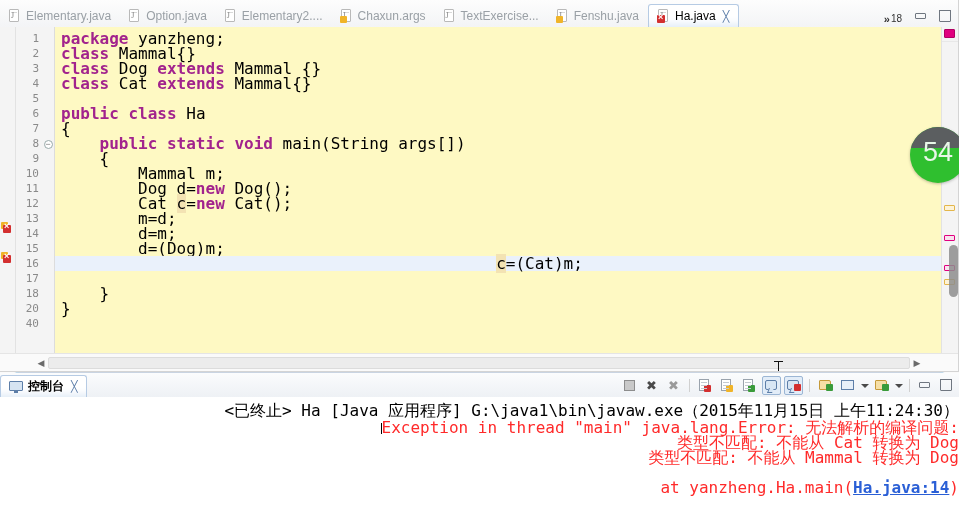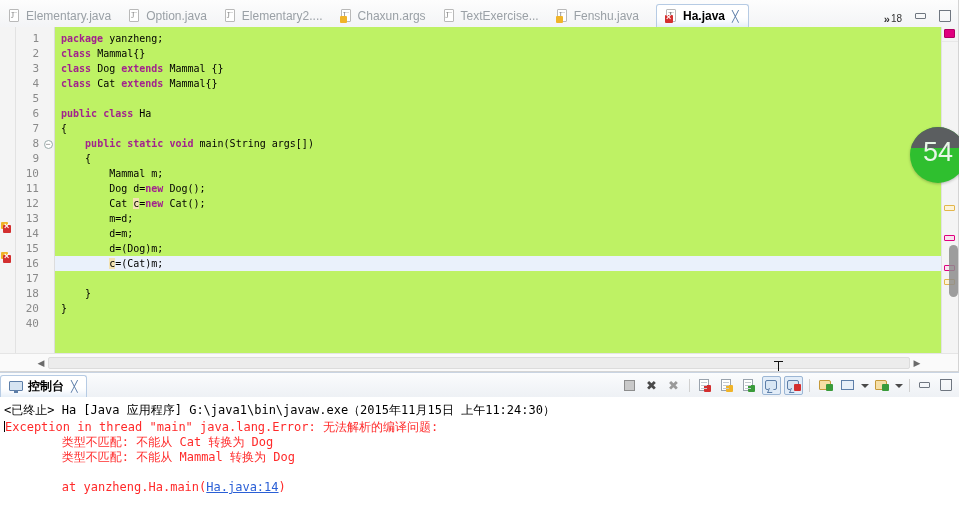--- a/index.html
+++ b/index.html
@@ -13,24 +13,24 @@
   
   .editor-part{position:relative;height:372px;background:#ffffff;
     border:1px solid #d4d4d4;border-top:none;border-left:none;box-sizing:border-box;}
 
   .tabbar{height:27px;background:linear-gradient(#fdfdfd,#f3f4f6);
     display:flex;align-items:flex-end;position:relative;
     border-bottom:1px solid #c8d4e4;}
   .tab{display:flex;align-items:center;gap:5px;height:22px;padding:0 9px 0 8px;
     margin-bottom:0px;white-space:nowrap;color:#9aa0a6;font-size:12px;
     position:relative;box-sizing:border-box;}
-  .tab.active{color:#000;font-weight:bold;background:#ffffff;
+  .tab.active{color:#000;font-weight:normal;background:#ffffff;
     border:1px solid #b6cbe4;border-bottom:1px solid #ffffff;
     border-radius:3px 3px 0 0;height:24px;margin-bottom:-1px;
-    box-shadow:inset 0 -12px 10px -10px #dbe7f5;margin-left:8px;}
+    box-shadow:inset 0 -12px 10px -10px #dbe7f5;}
   .tab .ttl{line-height:22px;}
 
   .jicon{width:13px;height:14px;display:inline-block;position:relative;flex:none;}
   .jicon .pg{position:absolute;left:1px;top:0;width:10px;height:13px;
     border:1px solid #b9b9b9;background:#fff;box-sizing:border-box;border-radius:1px;}
   .jicon .pg:after{content:"";position:absolute;left:1px;top:2px;right:1px;height:1px;
     box-shadow:0 0 0 0 #ccc;background:#d9d9d9;}
   .jicon .jj{position:absolute;left:3px;top:2px;font-size:8px;line-height:9px;color:#888;
     font-family:"Liberation Serif",serif;}
   .jicon.warn .corner{position:absolute;left:0;bottom:0;width:7px;height:7px;
@@ -70,24 +70,24 @@
     font-family:"DejaVu Sans Mono","Liberation Mono",monospace;font-size:11px;color:#8a8a8a;
     padding-top:4px;box-sizing:border-box;}
   .linenum{height:15px;line-height:15px;padding-right:3px;}
 
   .fold-col{width:13px;background:#f4f4f4;border-right:1px solid #dcdcdc;flex:none;
     padding-top:4px;box-sizing:border-box;position:relative;}
   .fold{height:15px;line-height:15px;text-align:center;}
   .fold .minus{display:inline-block;width:9px;height:9px;line-height:7px;font-size:9px;
     color:#777;border:1px solid #9aa;border-radius:50%;box-sizing:border-box;background:#fff;}
 
-  .code-col{flex:1;position:relative;background:#bef264;padding-top:4px;overflow:hidden;
-    font-family:"DejaVu Sans Mono","Liberation Mono",monospace;font-size:10px;}
+  .code-col{flex:1;position:relative;background:#fef9c3;padding-top:4px;overflow:hidden;
+    font-family:"DejaVu Sans Mono","Liberation Mono",monospace;font-size:16px;}
   .cline{height:15px;line-height:15px;white-space:pre;padding-left:6px;position:relative;}
-  .cline.cur{background:#eaf1fb;}
+  .cline.cur{background:#eaf1fb;text-align:center;}
   .kw{color:#a2238d;font-weight:bold;}
   .occ{background:#f3e3b3;}
 
   .mouse-cursor{position:absolute;left:719px;top:334px;width:9px;height:16px;z-index:30;}
   .mouse-cursor:before{content:"";position:absolute;left:4px;top:0;width:1px;height:16px;background:#111;}
   .mouse-cursor:after{content:"";position:absolute;left:0;top:0;width:9px;height:1px;
     background:#111;box-shadow:0 15px 0 0 #111;}
 
   
   .ruler-col{width:16px;background:#f4f4f4;border-left:1px solid #e2e2e2;position:relative;flex:none;}
@@ -108,21 +108,21 @@
     font-size:27px;line-height:30px;font-family:"Liberation Sans",sans-serif;}
 
   
   .hscroll{position:absolute;left:0;right:0;bottom:0;height:18px;background:#fafafa;
     border-top:1px solid #e5e5e5;display:flex;align-items:center;padding:0 34px;box-sizing:border-box;}
   .hs-track{flex:1;height:12px;background:#ececec;border:1px solid #dcdcdc;border-radius:2px;box-sizing:border-box;}
   .hs-arrow{width:14px;text-align:center;color:#6b6b6b;font-size:9px;}
 
   
   .console-part{position:absolute;left:0;right:0;top:372px;bottom:0;background:#0ea5e9;
-    border-top:1px solid #c9d4e2;}
+    border-top:1px solid #c9d4e2;border-radius:20px;}
   .console-tabbar{height:24px;background:linear-gradient(#fbfcfd,#eef1f5);
     display:flex;align-items:flex-end;position:relative;border-bottom:1px solid #c8d4e4;}
   .ctab{display:flex;align-items:center;gap:5px;height:21px;padding:0 8px;
     background:#ffffff;border:1px solid #b6cbe4;border-bottom:1px solid #fff;
     border-radius:3px 3px 0 0;margin-bottom:-1px;font-weight:bold;font-size:12px;color:#000;
     box-shadow:inset 0 -11px 9px -9px #dbe7f5;}
   .console-icon{width:14px;height:12px;position:relative;flex:none;}
   .console-icon .scr{position:absolute;left:0;top:0;width:14px;height:10px;
     border:1px solid #5d7ea8;background:#d6e4f2;border-radius:1px;box-sizing:border-box;}
   .console-icon .stand{position:absolute;left:5px;bottom:0;width:4px;height:2px;background:#5d7ea8;}
@@ -145,26 +145,26 @@
   .ic .badgex{position:absolute;right:-3px;bottom:-2px;width:7px;height:7px;background:#d32f2f;border-radius:1px;}
   .ic .lock{position:absolute;right:-3px;bottom:-2px;width:7px;height:7px;background:#f0b429;border-radius:1px;}
   .ic .grn{position:absolute;right:-3px;bottom:-2px;width:7px;height:7px;background:#3a9b3a;border-radius:1px;}
   .ic.bub{border:1px solid #5d7ea8;background:#d8e6f4;width:12px;height:10px;left:2px;top:3px;border-radius:2px;}
   .ic.bub .tail{position:absolute;left:2px;bottom:-4px;width:4px;height:4px;background:#d8e6f4;
     border-left:1px solid #5d7ea8;border-bottom:1px solid #5d7ea8;transform:skewX(-20deg);}
   .ic.fold{border:1px solid #c59a3a;background:#f6dfa6;width:12px;height:10px;left:2px;top:3px;border-radius:1px 2px 2px 1px;}
   .ic.mon{border:1px solid #5d7ea8;background:#e7eff8;width:13px;height:10px;left:2px;top:3px;}
 
   .console-out{position:absolute;left:0;right:0;top:24px;bottom:0;background:#fff;
-    font-family:"DejaVu Sans Mono","Liberation Mono",monospace;font-size:12px;overflow:hidden;}
+    font-family:"DejaVu Sans Mono","Liberation Mono",monospace;font-size:16px;overflow:hidden;text-align:right;}
   .coline{height:15px;line-height:15px;white-space:pre;padding-left:4px;}
   .coline.hdr{color:#000;padding-top:4px;height:19px;line-height:19px;}
   .err-red{color:#ff2a2a;}
   .cn{font-family:"DejaVu Sans","Liberation Sans",sans-serif;}
-  .link{color:#2a5fd6;text-decoration:underline;}
+  .link{color:#2a5fd6;text-decoration:underline;font-weight:bold;}
   .cursor-bar{display:inline-block;width:1px;height:11px;background:#000;vertical-align:-1px;}
 </style>
 </head>
 <body>
 
 <div id="app">
 
   <div class="editor-part">
 
     <div class="tabbar">

